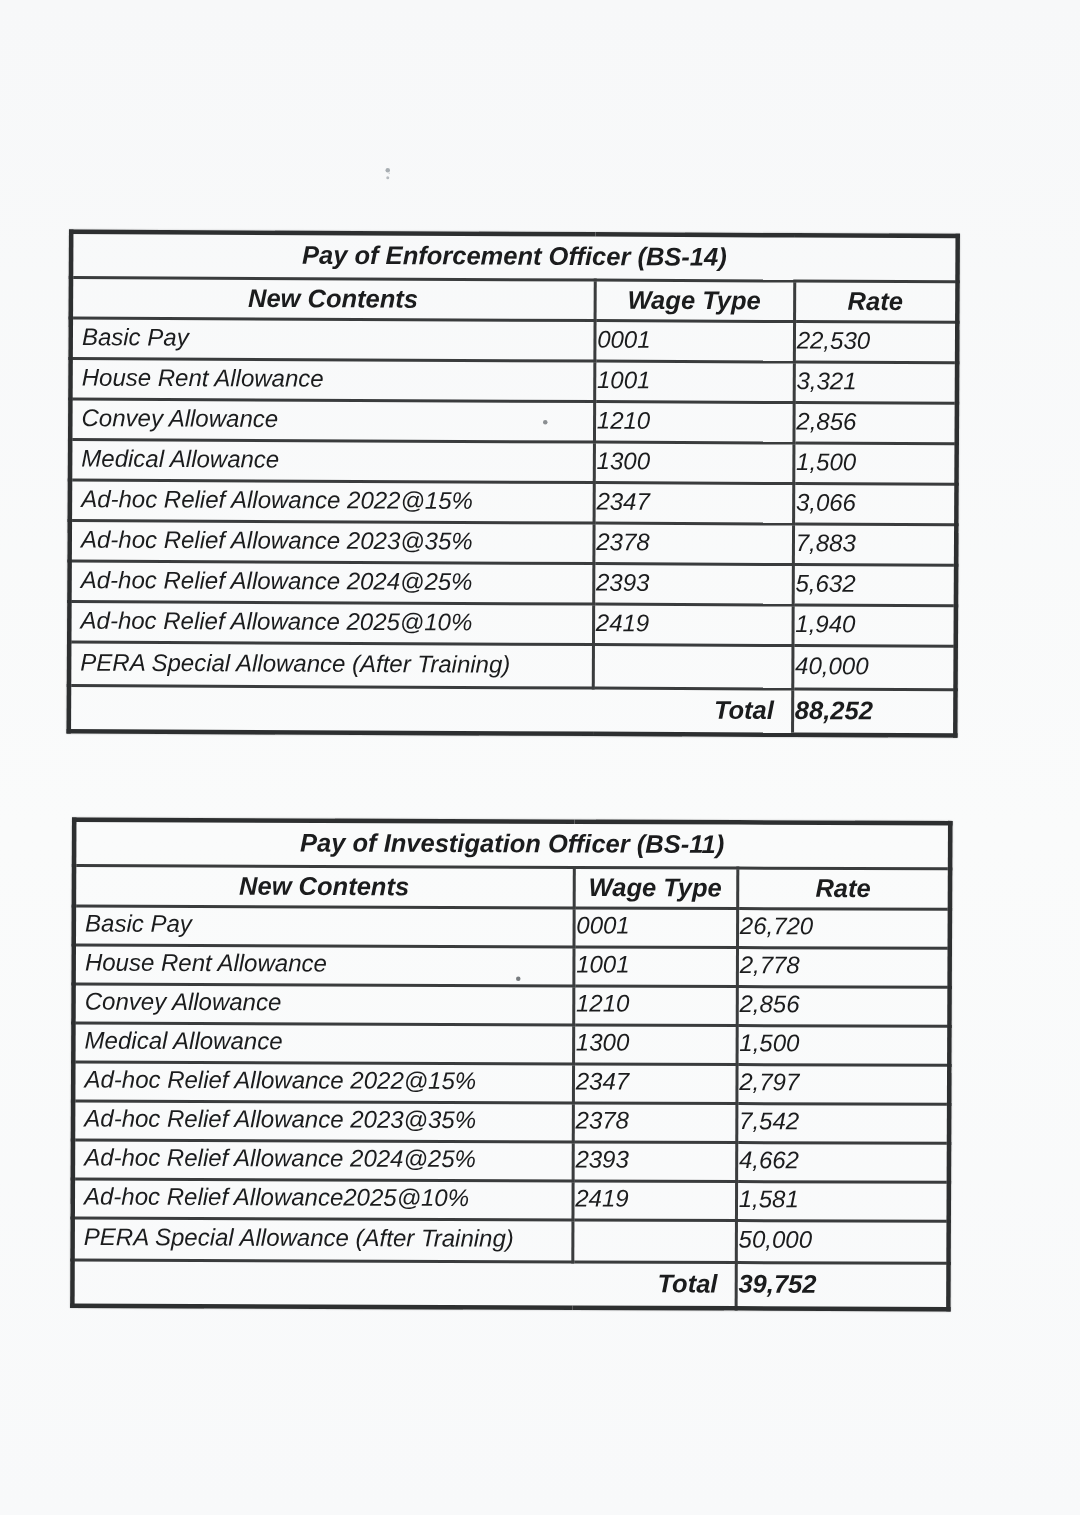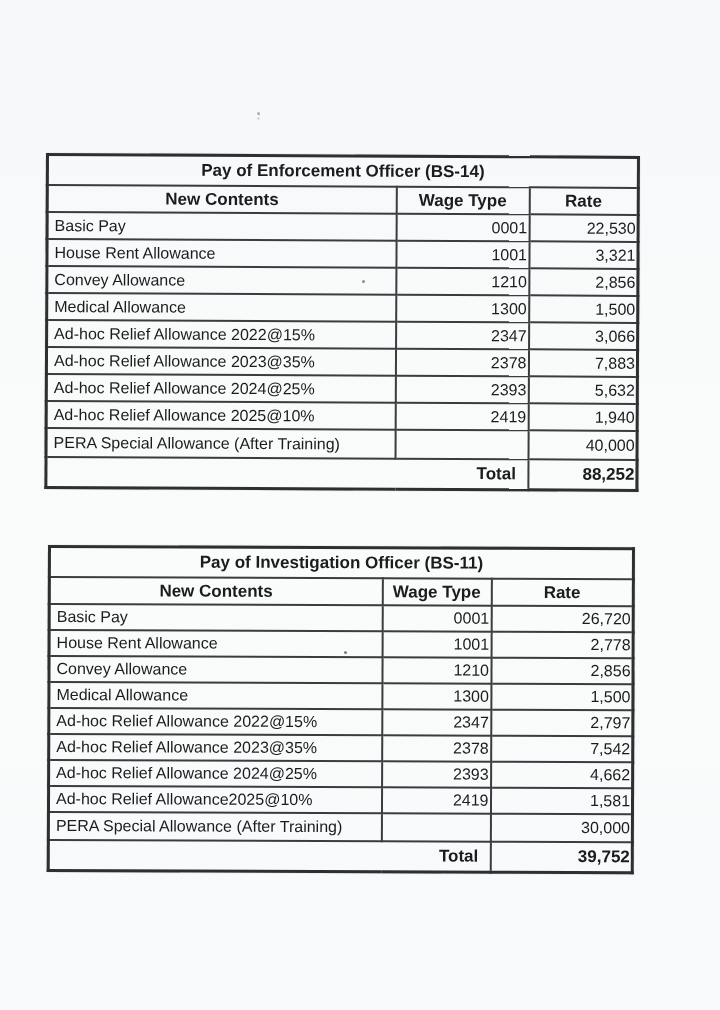--- a/index.html
+++ b/index.html
@@ -13,20 +13,21 @@
     overflow: hidden;
     background: linear-gradient(180deg, #f7f8f9 0%, #fafbfb 55%, #f8f9fa 100%);
     font-family: "Liberation Sans", sans-serif;
     color: #1d1d1d;
   }
 
   .sheet {
     position: absolute;
     inset: 0;
     filter: blur(0.2px);
+    font-style: italic;
   }
 
   table.paytable {
     position: absolute;
     border-collapse: collapse;
     table-layout: fixed;
     border: 3px solid #2d2f30;
     box-shadow: 0 0 1px rgba(40,40,40,0.45);
     color: #1b1c1d;
     transform-origin: top left;
@@ -55,21 +56,21 @@
   }
   .data-row td { font-size: 16px; height: 23px; }
   .t2 .data-row td { height: 22px; }
   .pera-row td { height: 25px; }
   .t2 .pera-row td { height: 24px; }
 
   .cell-left {
     text-align: left;
     padding-left: 6px;
   }
-  .cell-center { text-align: right; }
+  .cell-center { text-align: left; }
 
   .total-row td {
     font-weight: bold;
     font-size: 17px;
     height: 26px;
   }
   .total-label {
     text-align: right;
     padding-right: 11px;
   }
@@ -222,21 +223,21 @@
         <td class="cell-center">4,662</td>
       </tr>
       <tr class="data-row">
         <td class="cell-left">Ad-hoc Relief Allowance2025@10%</td>
         <td class="cell-center">2419</td>
         <td class="cell-center">1,581</td>
       </tr>
       <tr class="data-row pera-row">
         <td class="cell-left">PERA Special Allowance (After Training)</td>
         <td class="cell-center"></td>
-        <td class="cell-center">30,000</td>
+        <td class="cell-center">50,000</td>
       </tr>
       <tr class="total-row">
         <td colspan="2" class="total-label">Total</td>
         <td class="cell-center">39,752</td>
       </tr>
     </tbody>
   </table>
 
   <div class="speck speck-squiggle"></div>
   <div class="speck speck-dot1"></div>

